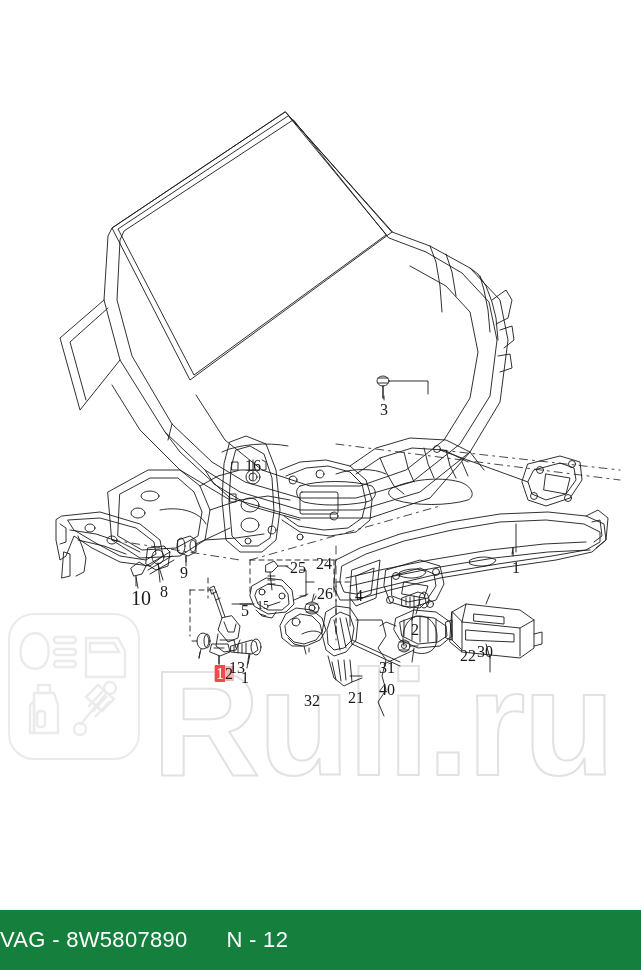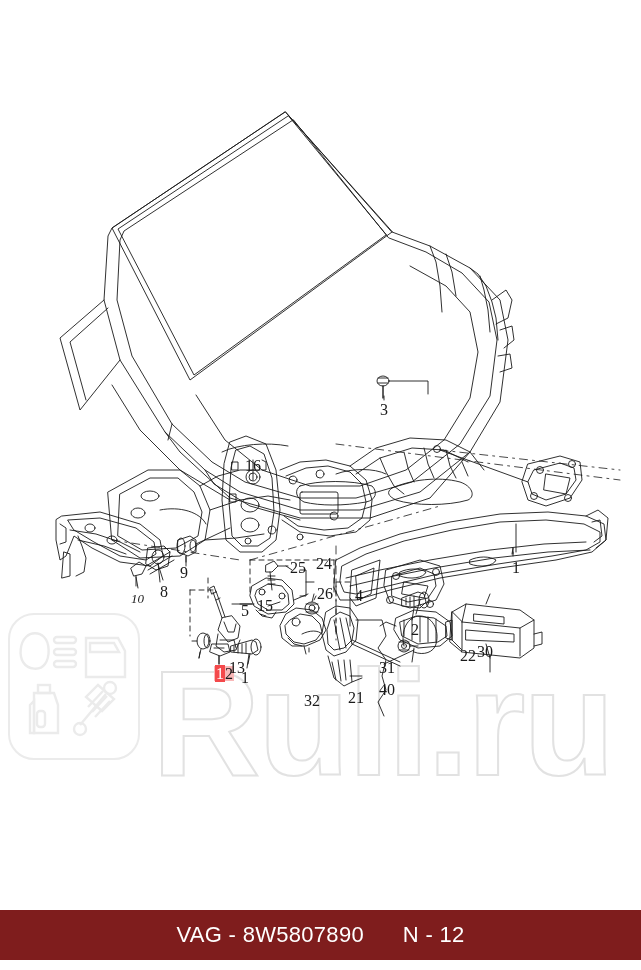--- a/index.html
+++ b/index.html
@@ -42,23 +42,23 @@
   }
   .lbl.hl{
     background:#f9b8b8;
     color:#1a1a1a;
     padding:0 1px;
   }
   .lbl.hl .d1{background:#f4494b;color:#ffffff;padding:0 1px;}
 
   
   .footer{
-    position:absolute;left:0;top:910px;width:641px;height:50px;
-    background:#7f1d1d;
-    display:flex;align-items:center;justify-content:center;
+    position:absolute;left:0;top:910px;width:641px;height:60px;
+    background:#15803d;
+    display:flex;align-items:center;justify-content:flex-start;
   }
   .footer .ft{
     color:#ffffff;font-size:22px;
     font-family:"Liberation Sans", sans-serif;
     letter-spacing:0.3px;
   }
   .footer .gap{display:inline-block;width:26px;}
 </style>
 </head>
 <body>
@@ -470,27 +470,27 @@
   </svg>
 
   <div>
     <div class="lbl" style="left:512px;top:560px;font-size:16px;">1</div>
     <div class="lbl" style="left:411px;top:622px;font-size:16px;">2</div>
     <div class="lbl" style="left:380px;top:402px;font-size:16px;">3</div>
     <div class="lbl" style="left:355px;top:588px;font-size:16px;">4</div>
     <div class="lbl" style="left:241px;top:603px;font-size:16px;">5</div>
     <div class="lbl" style="left:160px;top:584px;font-size:16px;">8</div>
     <div class="lbl" style="left:180px;top:565px;font-size:16px;">9</div>
-    <div class="lbl" style="left:131px;top:591px;font-size:13px;font-style:italic;">10</div>
+    <div class="lbl" style="left:131px;top:591px;font-size:20px;">10</div>
 
     <div class="lbl hl" style="left:214px;top:666px;font-size:16px;"><span class="d1">1</span><span>2</span></div>
 
     <div class="lbl" style="left:193px;top:660px;font-size:16px;margin-left:36px;">13</div>
     <div class="lbl" style="left:241px;top:670px;font-size:16px;">1</div>
-    <div class="lbl" style="left:257px;top:598px;font-size:16px;">15</div>
+    <div class="lbl" style="left:257px;top:598px;font-size:12px;">15</div>
     <div class="lbl" style="left:245px;top:458px;font-size:16px;">16</div>
     <div class="lbl" style="left:379px;top:682px;font-size:16px;">40</div>
     <div class="lbl" style="left:348px;top:690px;font-size:16px;">21</div>
     <div class="lbl" style="left:420px;top:648px;font-size:16px;margin-left:40px;">22</div>
     <div class="lbl" style="left:316px;top:556px;font-size:16px;text-align:center;">24</div>
     <div class="lbl" style="left:290px;top:560px;font-size:16px;">25</div>
     <div class="lbl" style="left:317px;top:586px;font-size:16px;">26</div>
     <div class="lbl" style="left:477px;top:644px;font-size:16px;">30</div>
     <div class="lbl" style="left:379px;top:660px;font-size:16px;font-family:Liberation Serif, serif;">31</div>
     <div class="lbl" style="left:304px;top:651px;font-size:16px;margin-top:42px;">32</div>

